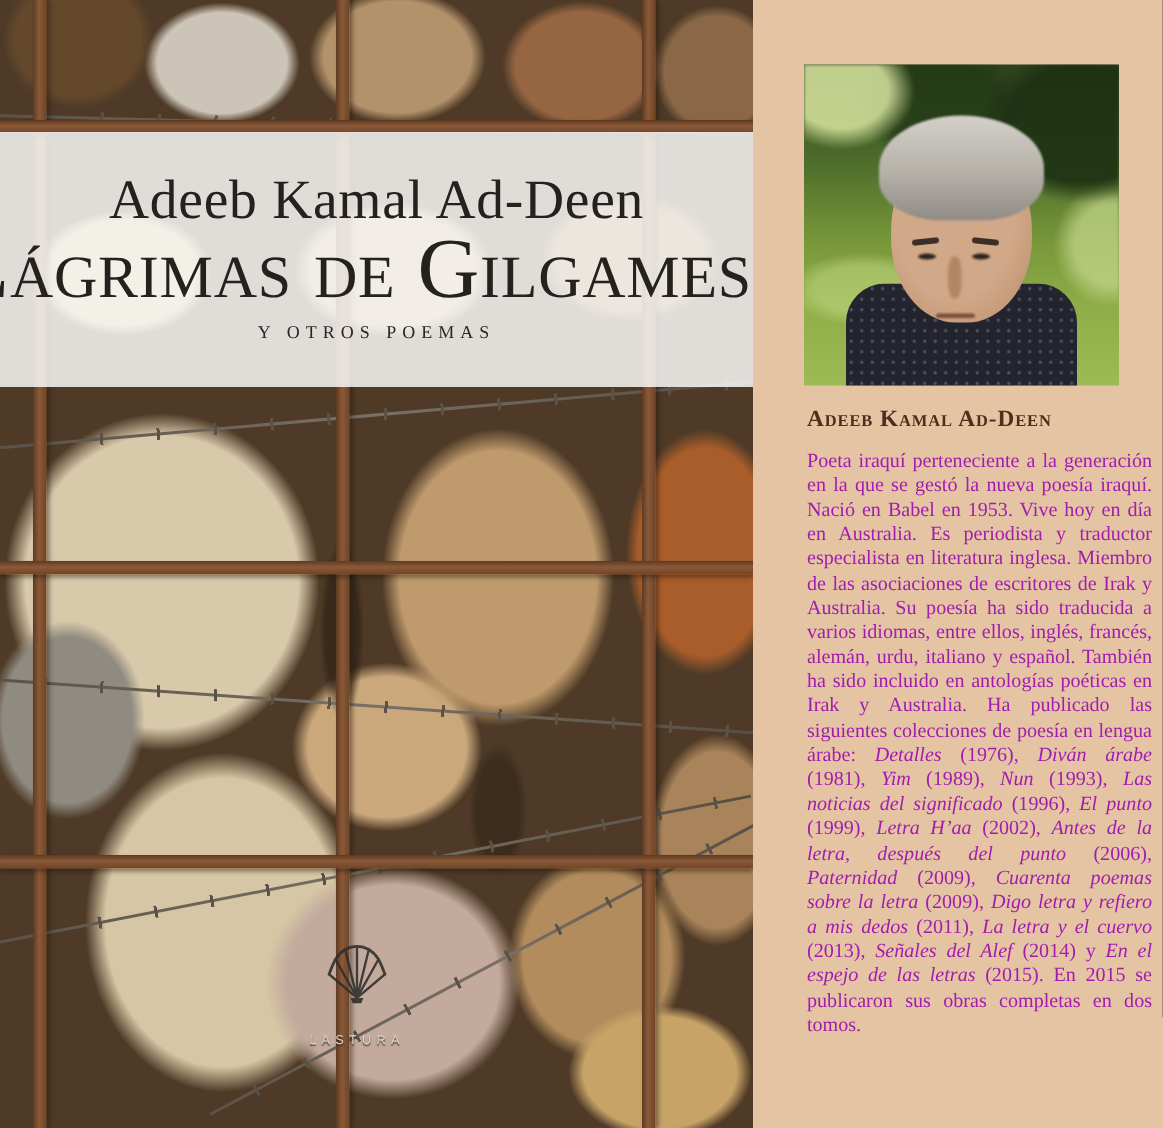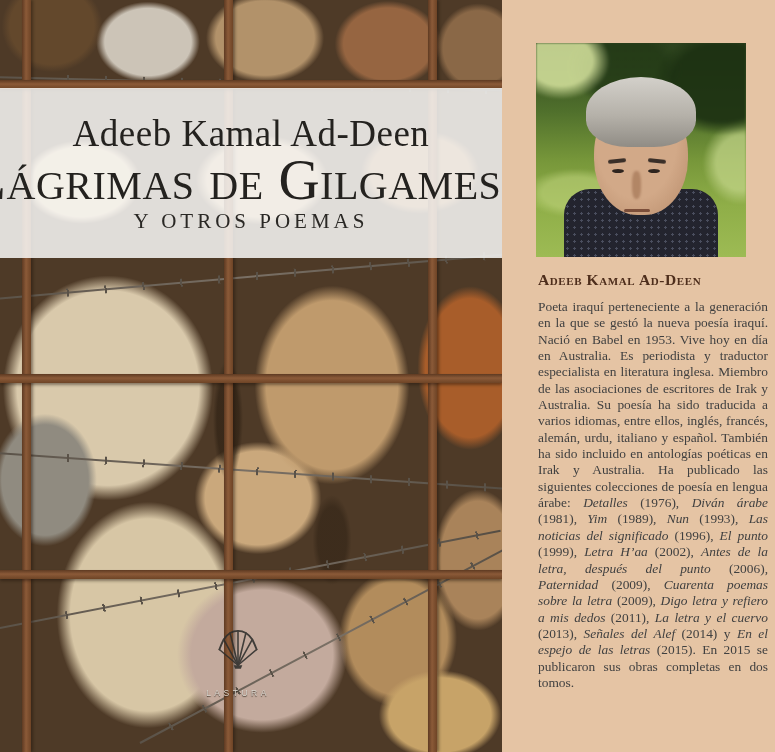--- a/index.html
+++ b/index.html
@@ -54,21 +54,21 @@
     box-shadow:0 2px 3px rgba(30,20,10,.45);
   }
   .band{
     position:absolute;left:0;top:88px;width:502px;height:170px;z-index:4;
     background:rgba(253,253,252,.84);
     display:flex;flex-direction:column;align-items:center;justify-content:center;
     text-align:center;
   }
   .cover-author{font-size:37px;line-height:42px;color:#24221f;letter-spacing:.5px;white-space:nowrap;}
   .cover-title{font-size:57px;line-height:50px;color:#24221f;font-variant:small-caps;letter-spacing:.5px;white-space:nowrap;}
-  .cover-subtitle{font-size:21px;line-height:26px;color:#2a2825;letter-spacing:4px;margin-top:3px;white-space:nowrap;}
+  .cover-subtitle{font-size:12px;line-height:26px;color:#2a2825;letter-spacing:4px;margin-top:3px;white-space:nowrap;}
   .logo{
     position:absolute;left:206px;top:628px;width:64px;height:70px;z-index:5;
     display:flex;flex-direction:column;align-items:center;
   }
   .logo svg{display:block;opacity:.88;}
   .logo-text{
     font-family:"Liberation Sans","DejaVu Sans",sans-serif;
     font-size:8.5px;letter-spacing:3.5px;color:#d8d4cc;margin-top:17px;
     text-shadow:0 1px 1px rgba(40,30,20,.8);
   }
@@ -110,21 +110,21 @@
   .eye{position:absolute;width:12px;height:4px;background:#2e241e;border-radius:50%;filter:blur(.6px);}
   .nose{position:absolute;left:64px;top:120px;width:9px;height:28px;background:rgba(140,90,60,.45);border-radius:40%;filter:blur(1.2px);}
   .mouth{position:absolute;left:56px;top:158px;width:26px;height:3px;background:#7c4f3a;border-radius:2px;filter:blur(.6px);}
   .heading{
     position:absolute;left:36px;top:271px;margin:0;
     font-size:15.5px;font-weight:bold;font-variant:small-caps;
     letter-spacing:.6px;color:#4e2e1c;white-space:nowrap;
   }
   .bio{
     position:absolute;left:36px;top:299px;width:230px;margin:0;
-    font-size:13.4px;line-height:16.35px;color:#404040;
+    font-size:13.4px;line-height:16.35px;color:#a21caf;
     text-align:justify;hyphens:auto;-webkit-hyphens:auto;
   }
 </style>
 </head>
 <body>
 
 <div>
 
   <div class="cover">
     <div class="stones"></div>

